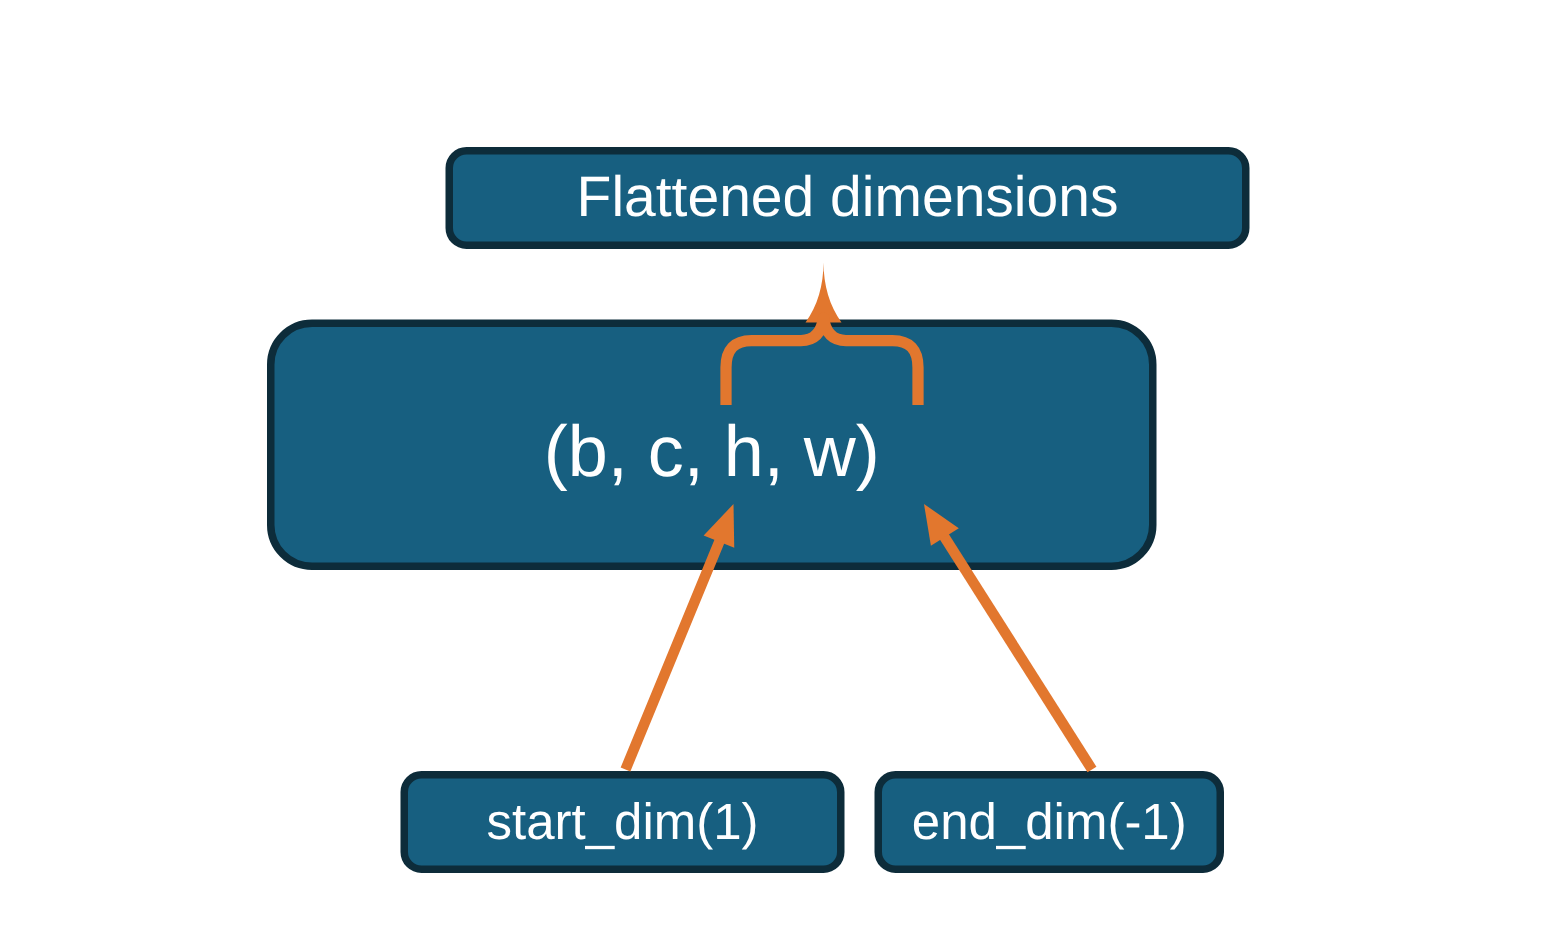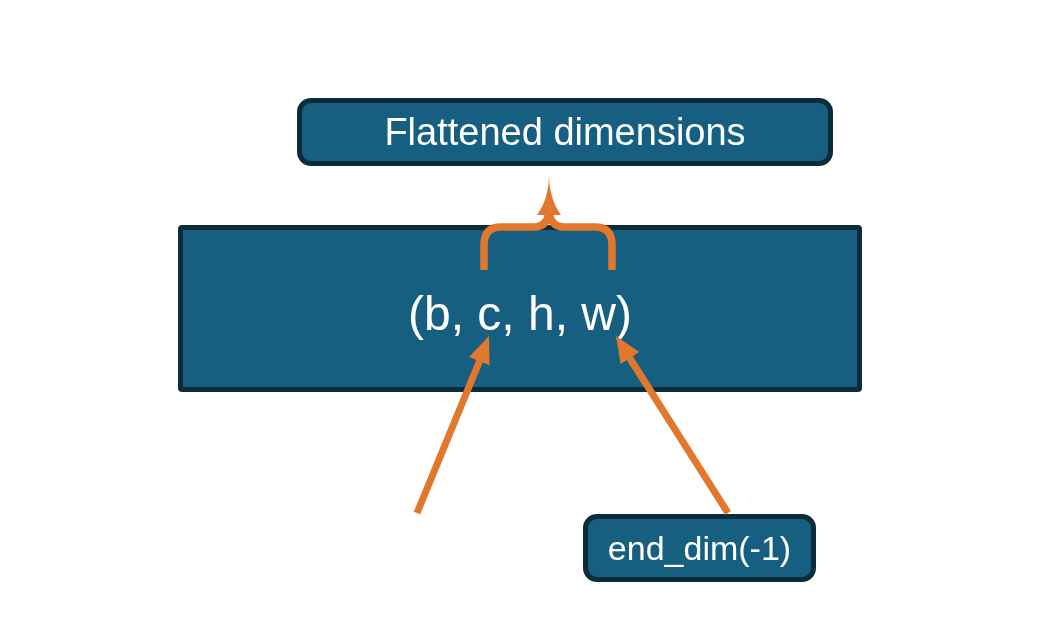--- a/index.html
+++ b/index.html
@@ -28,22 +28,22 @@
     align-items: center;
     justify-content: center;
     z-index: 1;
   }
   .node-top {
     left: 297px; top: 98px; width: 536px; height: 68px;
     border-radius: 14px;
     font-size: 38px;
   }
   .node-middle {
-    left: 178px; top: 225px; width: 684px; height: 167px;
-    border-radius: 4px;
+    left: 178px; top: 213px; width: 593px; height: 167px;
+    border-radius: 30px;
     font-size: 48px;
     padding-top: 10px;
   }
   .node-bottom-left {
     left: 267px; top: 514px; width: 296px; height: 68px;
     border-radius: 14px;
     font-size: 34px;
   }
   .node-bottom-right {
     left: 583px; top: 514px; width: 233px; height: 68px;
@@ -65,20 +65,23 @@
 <div class="canvas">
 
   <div class="node node-top">
     <span class="node-label">Flattened dimensions</span>
   </div>
 
   <div class="node node-middle">
     <span class="node-label">(b, c, h, w)</span>
   </div>
 
+  <div class="node node-bottom-left">
+    <span class="node-label">start_dim(1)</span>
+  </div>
 
   <div class="node node-bottom-right">
     <span class="node-label">end_dim(-1)</span>
   </div>
 
   <svg class="connector-layer" viewBox="0 0 1038 632" xmlns="http://www.w3.org/2000/svg">
 
     <path d="M549 175 C549 190 545 204 537 215 L561 215 C553 204 549 190 549 175 Z" stroke="none" fill="#E2772E"></path>
 
     <path d="M484 270 L484 245 Q484 227 501 227 L534 227 Q547 227 549 212 Q551 227 564 227 L595 227 Q612 227 612 245 L612 270" fill="none" stroke-width="7.5" stroke-linecap="butt" stroke-linejoin="round" stroke="#E2772E"></path>

